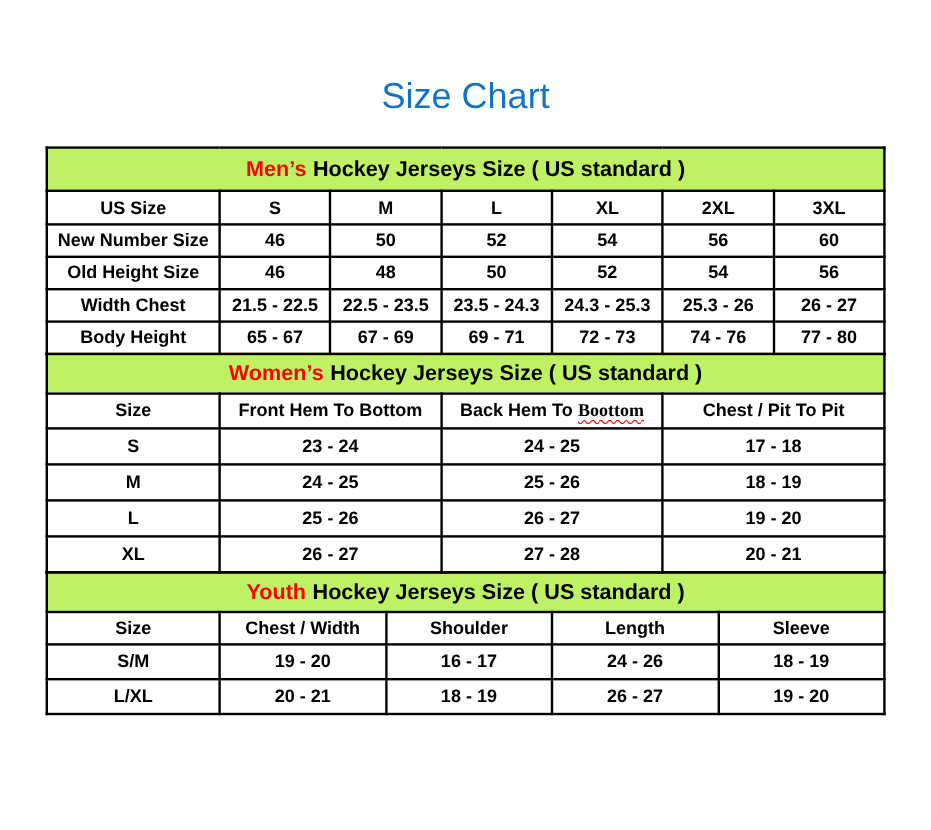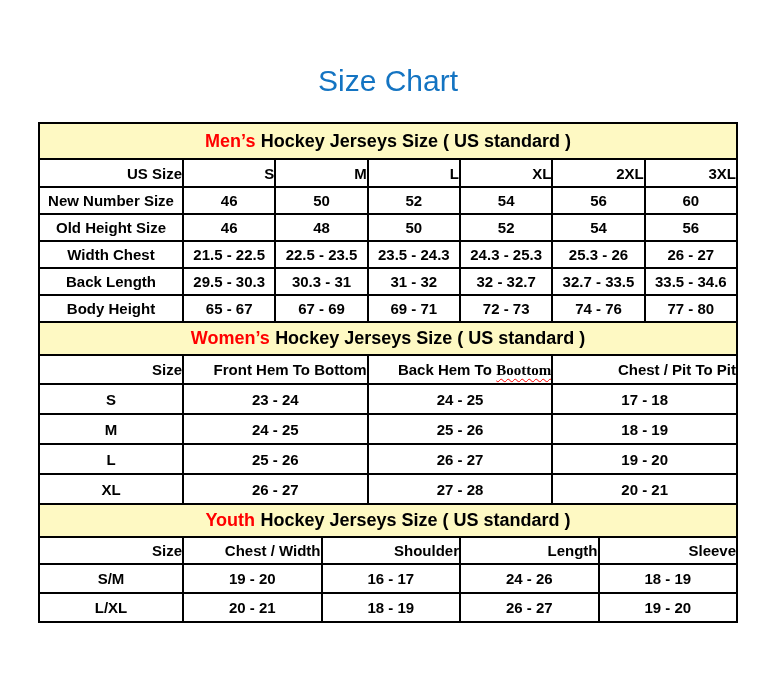--- a/index.html
+++ b/index.html
@@ -40,26 +40,26 @@
     border: 2px solid #000000;
     text-align: center;
     vertical-align: middle;
     font-weight: bold;
     padding: 0;
     overflow: hidden;
     white-space: nowrap;
   }
   col.c-label { width: 144px; }
   tr.band td {
-    background: #fef9c3;
+    background: #bef264;
     font-size: 18px;
   }
   tr.band .accent { color: #ff0000; }
   tr.band .band-rest { margin-left: 0.30em; }
-  tr.cols th { font-size: 15px; text-align: right; }
+  tr.cols th { font-size: 15px; }
   tr.data td { font-size: 15px; }
   
   .men   tr.band td  { height: 34px; }
   .men   tr.cols th  { height: 26px; }
   .men   tr.data td  { height: 25px; }
   .women tr.band td  { height: 31px; }
   .women tr.cols th  { height: 27px; }
   .women tr.data td  { height: 28px; }
   .youth tr.band td  { height: 31px; }
   .youth tr.cols th  { height: 25px; }
@@ -122,29 +122,20 @@
     <tr class="data">
       <td>Width Chest</td>
       <td>21.5 - 22.5</td>
       <td>22.5 - 23.5</td>
       <td>23.5 - 24.3</td>
       <td>24.3 - 25.3</td>
       <td>25.3 - 26</td>
       <td>26 - 27</td>
     </tr>
     <tr class="data">
-      <td>Back Length</td>
-      <td>29.5 - 30.3</td>
-      <td>30.3 - 31</td>
-      <td>31 - 32</td>
-      <td>32 - 32.7</td>
-      <td>32.7 - 33.5</td>
-      <td>33.5 - 34.6</td>
-    </tr>
-    <tr class="data">
       <td>Body Height</td>
       <td>65 - 67</td>
       <td>67 - 69</td>
       <td>69 - 71</td>
       <td>72 - 73</td>
       <td>74 - 76</td>
       <td>77 - 80</td>
     </tr>
   </tbody>
     </table>

